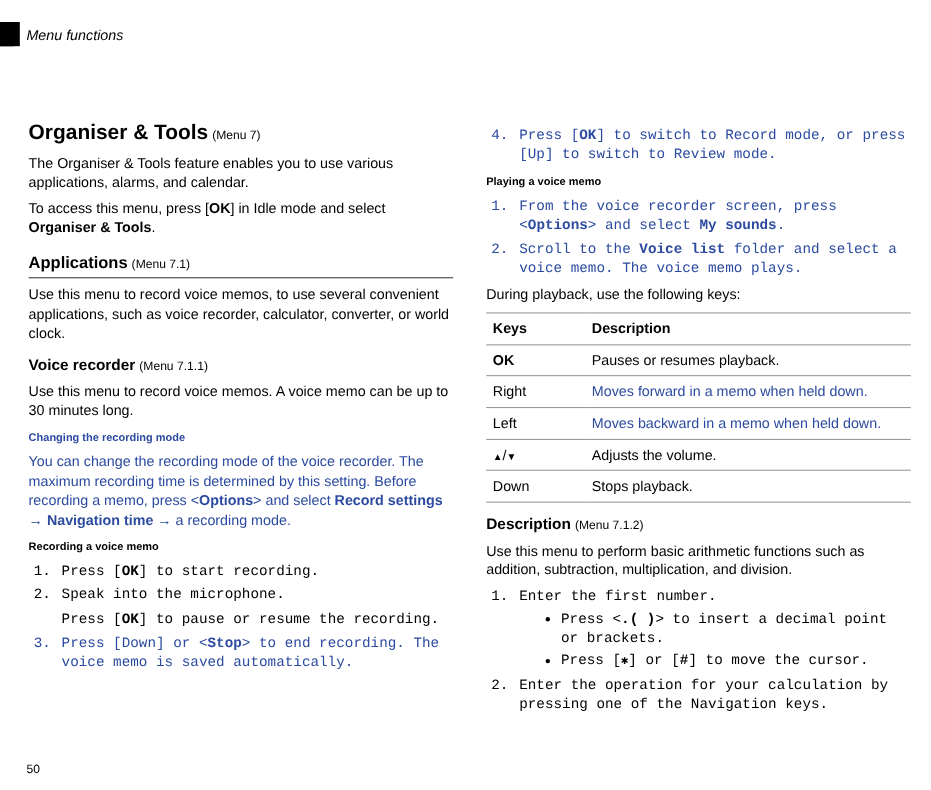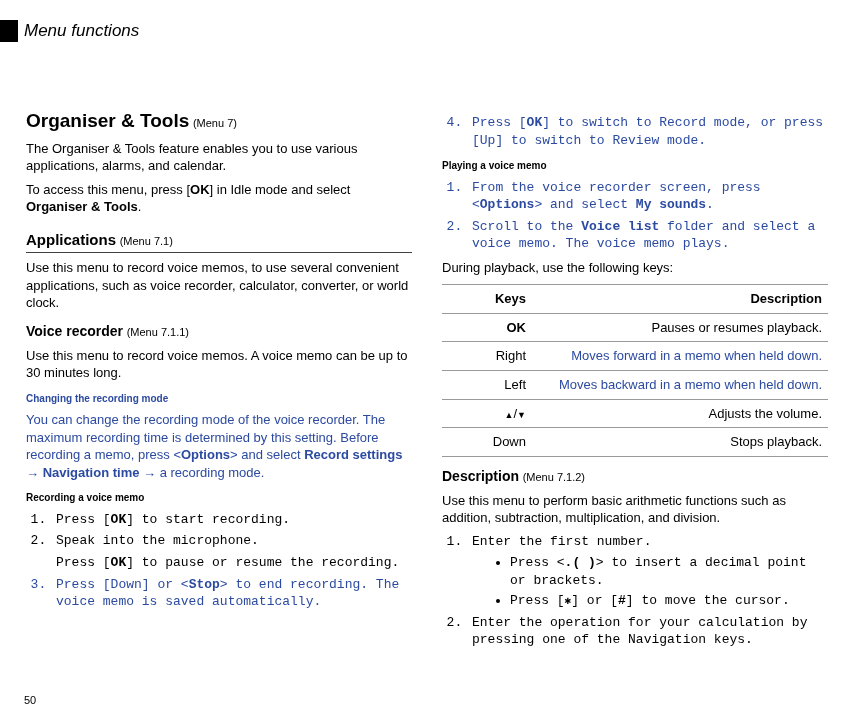--- a/index.html
+++ b/index.html
@@ -27,21 +27,21 @@
     display: block;
     width: 18px;
     height: 22px;
     background: #000;
     position: absolute;
     left: 0;
     top: 0;
   }
   .header-label {
     font-style: italic;
-    font-size: 17px;
+    font-size: 13px;
     color: #000;
     margin-left: 6px;
   }
 
   
   .page {
     position: absolute;
     top: 78px;
     left: 26px;
     right: 18px;
@@ -71,21 +71,21 @@
   .bold { font-weight: bold; }
 
   ol { margin-top: 6px; padding-left: 28px; }
   ol > li { margin-top: 4px; padding-left: 2px; font-family: Liberation Mono, monospace; }
   .sub-indent { margin-left: 0; margin-top: 4px; }
   ul.bullets { list-style: disc; margin-top: 4px; padding-left: 38px; }
   ul.bullets li { margin-top: 3px; }
 
   
   table { border-collapse: collapse; margin-top: 8px; width: 100%; font-size: 13px; }
-  th, td { text-align: right; padding: 5px 6px; border-bottom: 1px solid #999; vertical-align: top; }
+  th, td { text-align: left; padding: 5px 6px; border-bottom: 1px solid #999; vertical-align: top; }
   th { font-weight: bold; border-top: 1px solid #999; }
   .key-col { width: 90px; }
 
   
   .page-num {
     position: absolute;
     bottom: 12px;
     left: 24px;
     font-size: 11px;
   }

